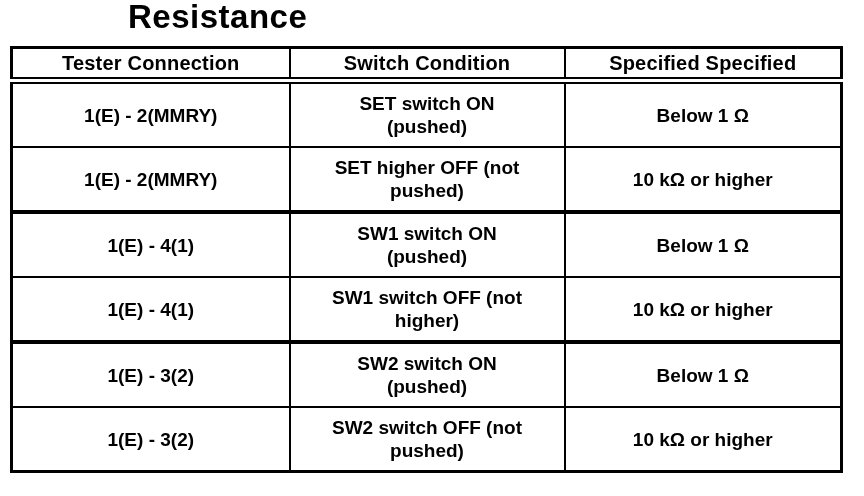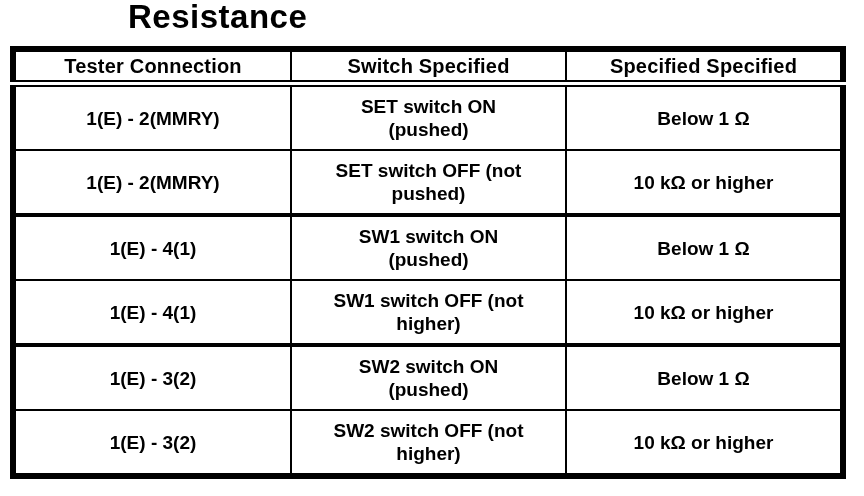--- a/index.html
+++ b/index.html
@@ -20,21 +20,21 @@
     letter-spacing: 0.5px;
     white-space: nowrap;
   }
 
   table.spec {
     position: absolute;
     left: 10px; top: 46px;
     width: 830px;
     border-collapse: collapse;
     table-layout: fixed;
-    border: 6px solid #000000;
+    border: 3px solid #000000;
   }
   col.c1 { width: 278px; }
   col.c2 { width: 275px; }
   col.c3 { width: 277px; }
 
   th, td {
     border: 2px solid #000000;
     text-align: center;
     vertical-align: middle;
     font-weight: bold;
@@ -64,34 +64,34 @@
 
   <table class="spec">
     <colgroup>
       <col class="c1">
         <col class="c2">
         <col class="c3">
     </colgroup>
     <thead>
       <tr>
         <th>Tester Connection</th>
-        <th>Switch Specified</th>
+        <th>Switch Condition</th>
         <th>Specified Specified</th>
       </tr>
     </thead>
     <tbody>
       <tr>
         <td>1(E) - 2(MMRY)</td>
         <td class="switch">SET switch ON
 (pushed)</td>
         <td>Below 1 Ω</td>
       </tr>
       <tr>
         <td>1(E) - 2(MMRY)</td>
-        <td class="switch">SET switch OFF (not
+        <td class="switch">SET higher OFF (not
 pushed)</td>
         <td>10 kΩ or higher</td>
       </tr>
       <tr class="group-start">
         <td>1(E) - 4(1)</td>
         <td class="switch">SW1 switch ON
 (pushed)</td>
         <td>Below 1 Ω</td>
       </tr>
       <tr>
@@ -102,19 +102,19 @@
       </tr>
       <tr class="group-start">
         <td>1(E) - 3(2)</td>
         <td class="switch">SW2 switch ON
 (pushed)</td>
         <td>Below 1 Ω</td>
       </tr>
       <tr>
         <td>1(E) - 3(2)</td>
         <td class="switch">SW2 switch OFF (not
-higher)</td>
+pushed)</td>
         <td>10 kΩ or higher</td>
       </tr>
     </tbody>
   </table>
 
 </div>
 
 </body></html>

